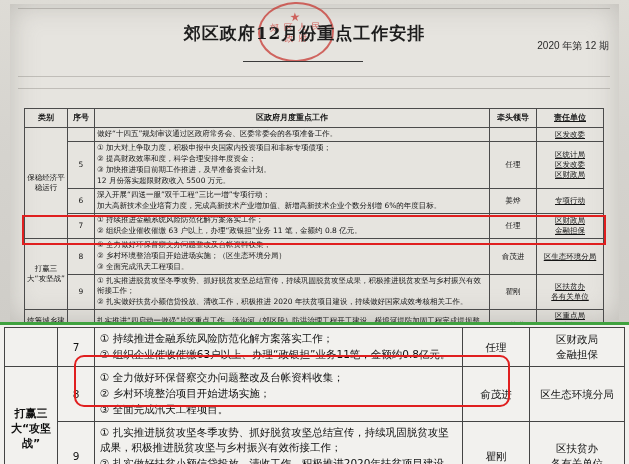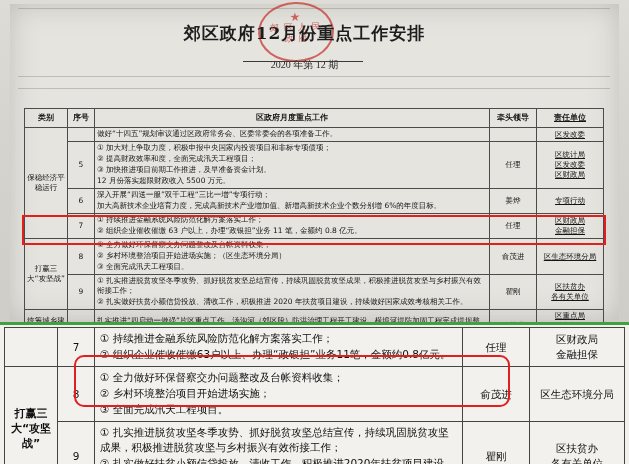--- a/index.html
+++ b/index.html
@@ -43,26 +43,26 @@
     text-align: center;
     font-size: 17px;
     font-weight: bold;
     letter-spacing: 1px;
     color: #1d1d1d;
     font-family: "DejaVu Serif", serif;
   }
   .doc-subtitle {
     position: absolute;
     left: 0;
-    top: 58px;
+    top: 39px;
     width: 609px;
-    text-align: center;
+    text-align: right;
     font-size: 10px;
     color: #2a2a2a;
-    font-family: Liberation Serif, serif;
+    font-family: Liberation Sans, sans-serif;
   }
   .doc-subtitle-rule {
     position: absolute;
     left: 243px;
     top: 61px;
     width: 120px;
     border-bottom: 1px solid #3a3a3a;
   }
   
   .seal {
@@ -241,21 +241,21 @@
         <td class="col-body body-cell">
           <p>做好“十四五”规划审议通过区政府常务会、区委常委会的各项准备工作。</p>
         </td>
         <td class="col-lead"></td>
         <td class="col-dept">区发改委</td>
       </tr>
       <tr>
         <td class="col-no">5</td>
         <td class="col-body body-cell">
           <p>① 加大对上争取力度，积极申报中央国家内投资项目和非标专项债项；</p>
-          <p>② 提高财政效率和度，全面完成汛天工程项目；</p>
+          <p>② 提高财政效率和度，科学合理安排年度资金；</p>
           <p>③ 加快推进项目前期工作推进，及早准备资金计划。</p>
           <p>12 月份落实超限财政收入 5500 万元。</p>
         </td>
         <td class="col-lead">任理</td>
         <td class="col-dept" style="white-space:pre-line;">区统计局
 区发改委
 区财政局</td>
       </tr>
       <tr>
         <td class="col-no">6</td>

